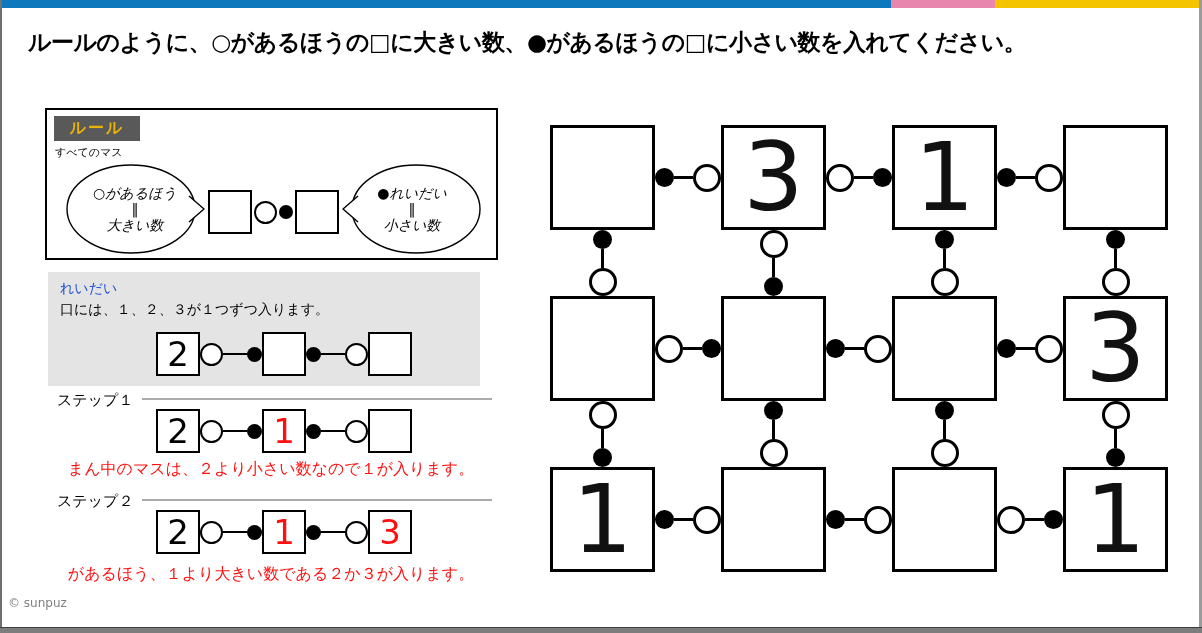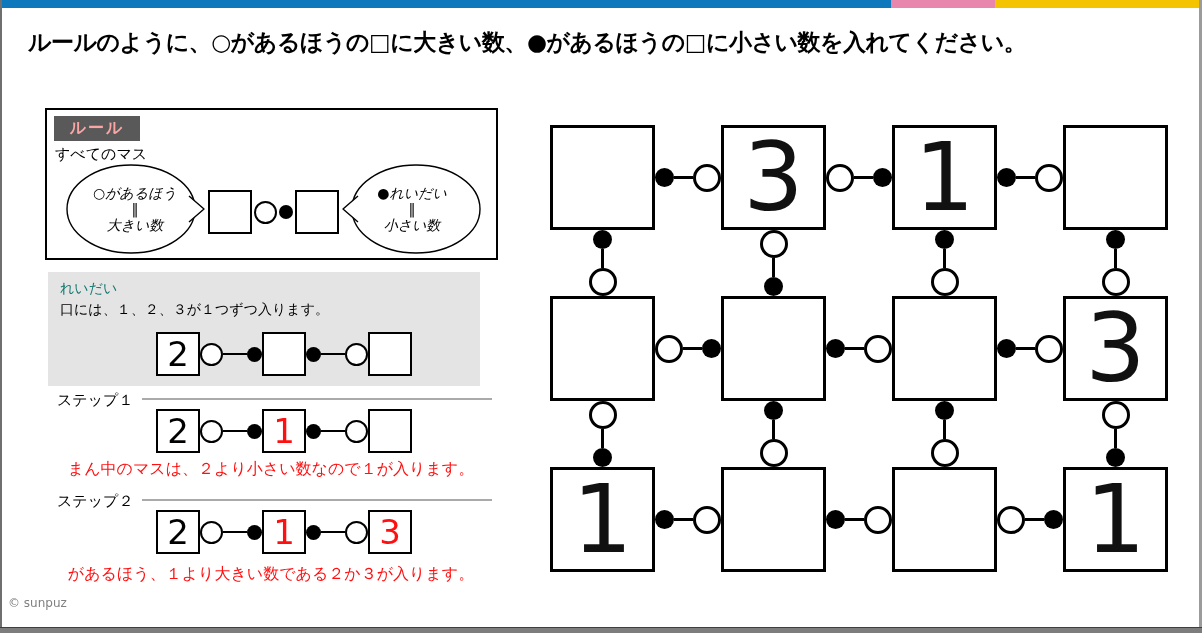--- a/index.html
+++ b/index.html
@@ -13,34 +13,34 @@
   #top-bar{position:absolute;left:0;top:0;width:1202px;height:8px;display:flex;}
   #top-bar .seg-blue{width:891px;background:var(--bar-blue);}
   #top-bar .seg-pink{width:104px;background:var(--bar-pink);}
   #top-bar .seg-yellow{flex:1;background:var(--bar-yellow);}
   
   .title-line{position:absolute;left:28px;font-size:23px;font-weight:bold;color:#000;white-space:nowrap;letter-spacing:-0.5px;}
   #title1{top:27px;}
   #title2{top:64px;}
   
   #rule-box{position:absolute;left:45px;top:108px;width:453px;height:152px;border:2px solid #000;background:#fff;box-sizing:border-box;}
-  #rule-header{position:absolute;left:7px;top:6px;width:86px;height:25px;background:var(--rule-header-bg);color:#fca5a5;font-size:16px;font-weight:bold;display:flex;align-items:center;justify-content:center;letter-spacing:2px;}
-  #rule-subtitle{position:absolute;left:8px;top:35px;font-size:15px;color:#000;}
+  #rule-header{position:absolute;left:7px;top:6px;width:86px;height:25px;background:var(--rule-header-bg);color:#eab308;font-size:16px;font-weight:bold;display:flex;align-items:center;justify-content:center;letter-spacing:2px;}
+  #rule-subtitle{position:absolute;left:8px;top:35px;font-size:11px;color:#000;}
   .bubble{position:absolute;width:140px;height:92px;font-style:italic;}
   .bubble svg{position:absolute;left:0;top:0;}
   .bubble .btxt{position:absolute;left:0;top:0;width:100%;height:100%;display:flex;flex-direction:column;align-items:center;justify-content:center;font-size:14px;line-height:16px;color:#000;}
   #bubble-left{left:18px;top:53px;}
   #bubble-right{left:295px;top:53px;}
   #rule-diagram{position:absolute;left:161px;top:80px;display:flex;align-items:center;}
   .rule-sq{width:40px;height:40px;border:2.5px solid #000;background:#fff;}
   .sm-circle{width:19px;height:19px;border:2.5px solid #000;border-radius:50%;background:#fff;margin-left:2px;}
   .sm-dot{width:14px;height:14px;background:#000;border-radius:50%;margin:0 2px;}
   
   #example-box{position:absolute;left:48px;top:272px;width:432px;height:114px;background:var(--example-bg);}
-  #example-label{position:absolute;left:12px;top:8px;font-size:14px;color:#0f766e;text-align:center;}
+  #example-label{position:absolute;left:12px;top:8px;font-size:14px;color:#1d4ed8;text-align:center;}
   #example-desc{position:absolute;left:12px;top:29px;font-size:14px;color:#000;}
   
   .mini-row{position:absolute;left:156px;display:flex;align-items:center;}
   .sq{width:40px;height:40px;border:2.5px solid #000;background:#fff;display:flex;align-items:center;justify-content:center;font-size:34px;line-height:34px;color:#000;}
   .sq.red{color:var(--note-red);}
   #example-row{top:332px;}
   #step1-row{top:409px;}
   #step2-row{top:510px;}
   
   .conn{display:flex;align-items:center;justify-content:center;}

